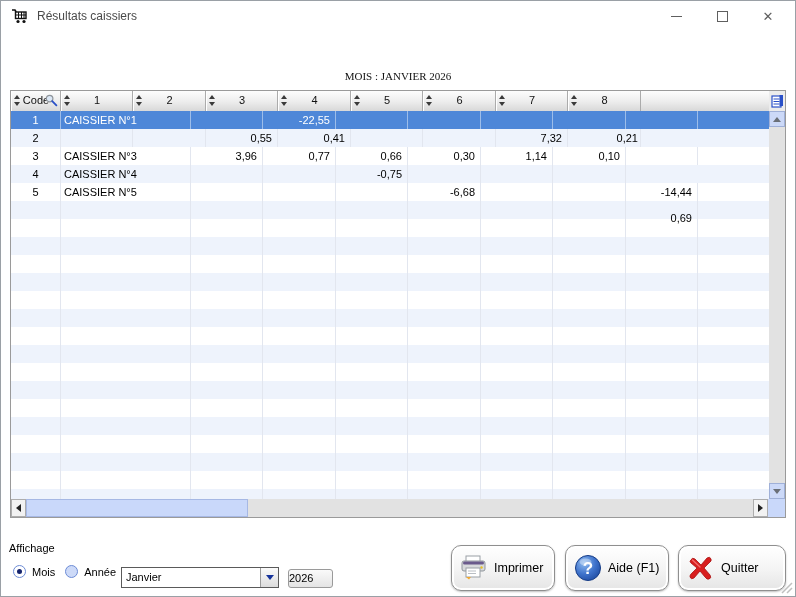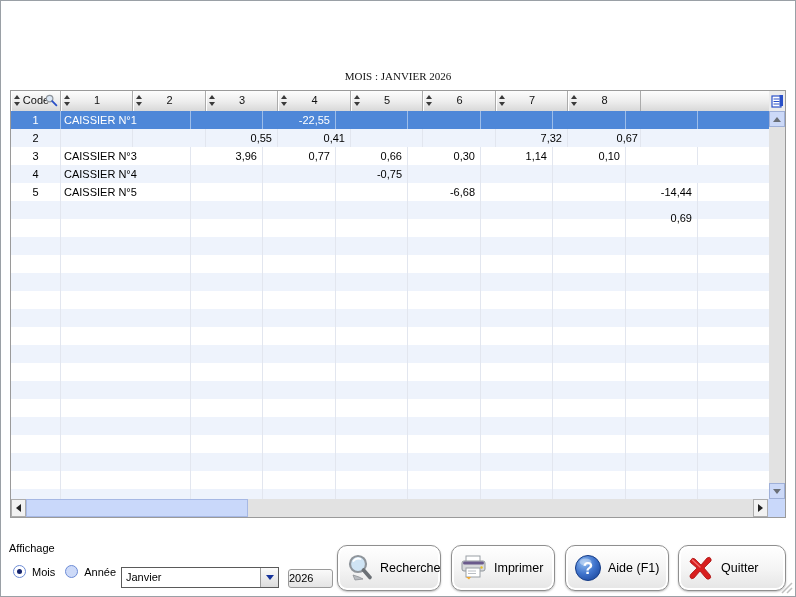--- a/index.html
+++ b/index.html
@@ -78,20 +78,43 @@
   .btn svg{flex:none;}
   .b1{left:336px;width:104px;} .b2{left:450px;width:104px;} .b3{left:564px;width:104px;} .b4{left:677px;width:108px;}
 
   .resize-grip{position:absolute;right:2px;bottom:2px;width:15px;height:15px;}
 </style>
 </head>
 <body>
 
 <div class="window">
 
+  <div class="titlebar">
+    <span class="cart">
+      <svg width="18" height="18" viewBox="0 0 18 18">
+        <path d="M1 3 H4 L5.2 5" stroke="#111" stroke-width="1.6" fill="none"></path>
+        <rect x="4.5" y="5" width="10.5" height="6.5" fill="none" stroke="#111" stroke-width="1.4"></rect>
+        <path d="M7.5 5 v6.5 M10.5 5 v6.5 M13 5 v6.5 M4.5 8 h10.5" stroke="#111" stroke-width="1"></path>
+        <circle cx="7" cy="14.5" r="1.6" fill="#111"></circle>
+        <circle cx="13" cy="14.5" r="1.6" fill="#111"></circle>
+      </svg>
+    </span>
+    <span class="wtitle">Résultats caissiers</span>
+    <div class="wcontrols">
+      <span class="wbtn">
+          <span class="glyph-min"></span>
+        </span>
+      <span class="wbtn">
+          <span class="glyph-max"></span>
+        </span>
+      <span class="wbtn">
+          <span class="glyph-close">✕</span>
+        </span>
+    </div>
+  </div>
 
   <div class="subtitle">MOIS : JANVIER 2026</div>
 
   <div class="grid">
     <div class="grid-header">
         <div class="hcell" style="width: 50px;"><span class="sort"></span><span>Code</span><span class="hmag"><svg width="13" height="13" viewBox="0 0 13 13">
               <circle cx="4.6" cy="4.6" r="3.3" fill="#dce8f6" stroke="#8f959b" stroke-width="1.2"></circle>
               <line x1="7.2" y1="7.2" x2="11.4" y2="11.4" stroke="#2a50c8" stroke-width="1.8" stroke-linecap="round"></line>
             </svg></span></div>
         <div class="hcell" style="width: 72px;"><span class="sort"></span><span>1</span></div>
@@ -126,21 +149,21 @@
         </div>
         <div class="grow stripe">
           <div class="gcell ac" style="width: 50px;">2</div>
           <div class="gcell ar" style="width: 72px;"></div>
           <div class="gcell ar" style="width: 73px;"></div>
           <div class="gcell ar" style="width: 72px;">0,55</div>
           <div class="gcell ar" style="width: 73px;">0,41</div>
           <div class="gcell ar" style="width: 72px;"></div>
           <div class="gcell ar" style="width: 73px;"></div>
           <div class="gcell ar" style="width: 72px;">7,32</div>
-          <div class="gcell ar" style="width: 73px;">0,67</div>
+          <div class="gcell ar" style="width: 73px;">0,21</div>
         </div>
         <div class="grow">
           <div class="gcell ac" style="width: 50px;">3</div>
           <div class="gcell al" style="width: 130px;">CAISSIER N°3</div>
           <div class="gcell ar" style="width: 72px;">3,96</div>
           <div class="gcell ar" style="width: 73px;">0,77</div>
           <div class="gcell ar" style="width: 72px;">0,66</div>
           <div class="gcell ar" style="width: 73px;">0,30</div>
           <div class="gcell ar" style="width: 72px;">1,14</div>
           <div class="gcell ar" style="width: 73px;">0,10</div>
@@ -409,29 +432,20 @@
 
   <div class="month-select">
     <span class="month-value">Janvier</span>
     <span class="dd-btn">
         <span class="dd-arrow"></span>
       </span>
   </div>
 
   <div class="year-box">2026</div>
 
-  <button class="btn b1">
-    <svg width="30" height="30" viewBox="0 0 30 30">
-      <path d="M8 22 l6 2 l4 2 l-8 1 z" fill="#b9bcc0" stroke="#8b8f94" stroke-width="0.8"></path>
-      <circle cx="13" cy="11" r="8" fill="#cfe4f4" stroke="#8f959b" stroke-width="2.2"></circle>
-      <path d="M8.5 8 a6 6 0 0 1 7 -2" stroke="#ffffff" stroke-width="1.8" fill="none" stroke-linecap="round"></path>
-      <line x1="18.5" y1="17" x2="25" y2="24.5" stroke="#6b7075" stroke-width="3.6" stroke-linecap="round"></line>
-    </svg>
-    <span>Recherche</span>
-  </button>
 
   <button class="btn b2">
     <svg width="30" height="30" viewBox="0 0 30 30">
       <rect x="7" y="3" width="14" height="6" fill="#ffffff" stroke="#9aa0a6" stroke-width="1"></rect>
       <rect x="3" y="8" width="23" height="10" rx="2" fill="#d8dadc" stroke="#8f959b" stroke-width="1"></rect>
       <rect x="4" y="8.5" width="21" height="3" rx="1.5" fill="#6a5a8c"></rect>
       <circle cx="22.5" cy="14.5" r="1.2" fill="#e8c020"></circle>
       <rect x="7" y="15" width="14" height="9" fill="#ffffff" stroke="#9aa0a6" stroke-width="1"></rect>
       <path d="M9 18 h8 M9 20.5 h8" stroke="#b9bec4" stroke-width="1"></path>
       <path d="M7 24 l5 0 l-2 2.5 z" fill="#f0a830"></path>

